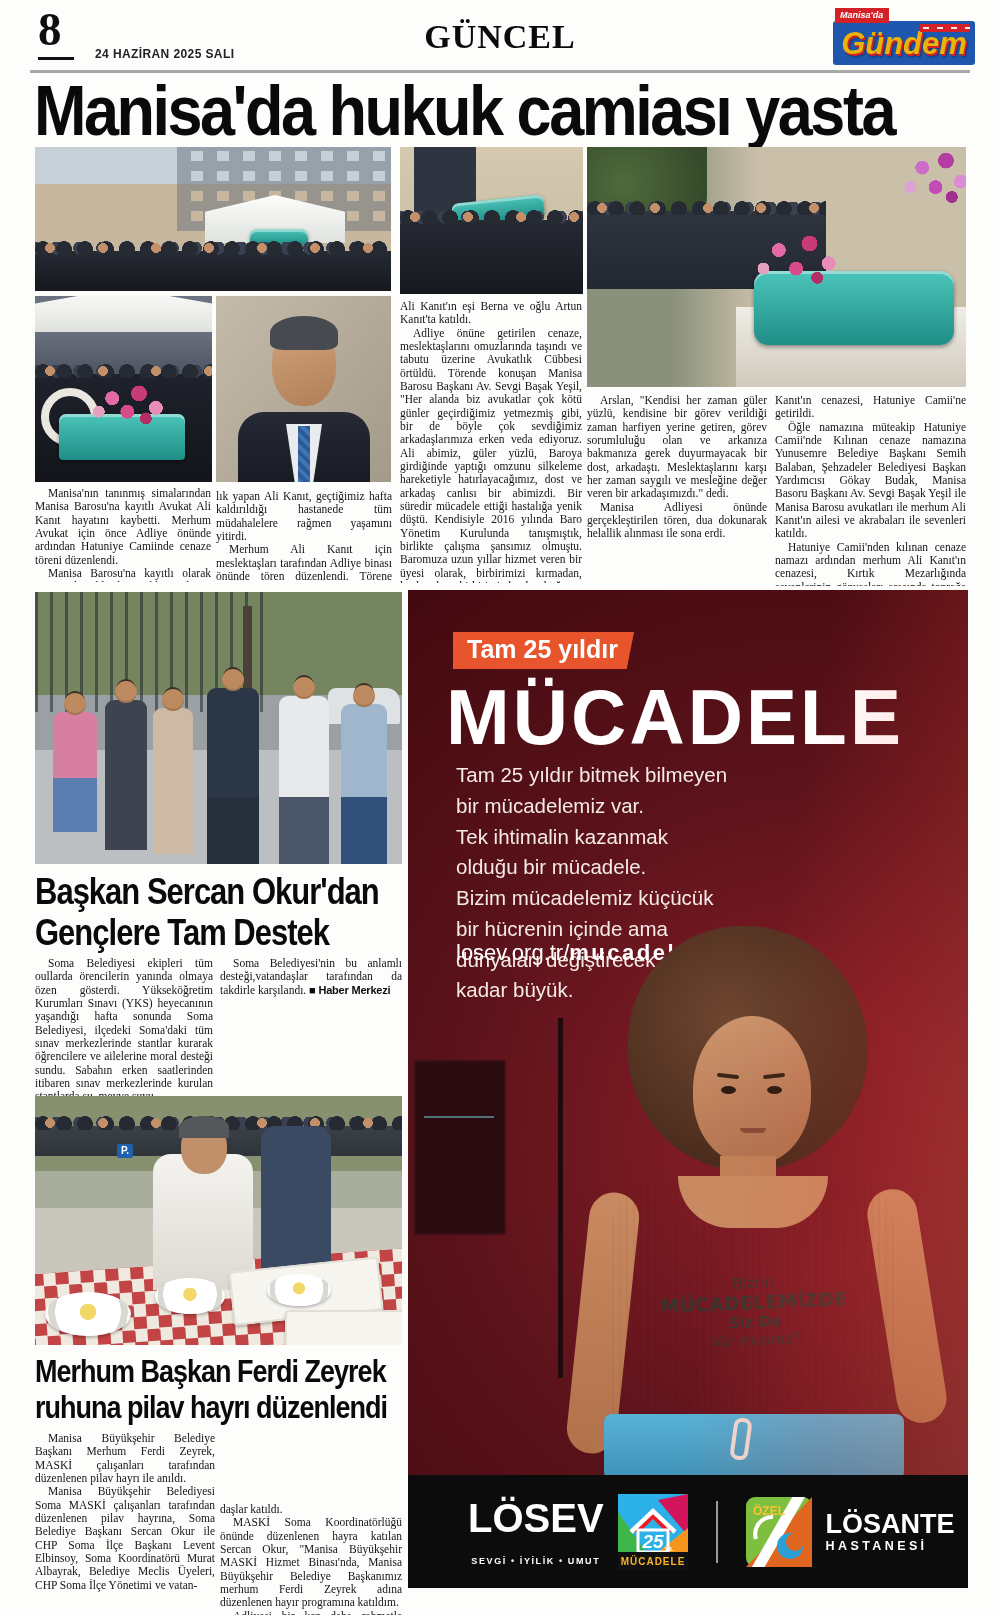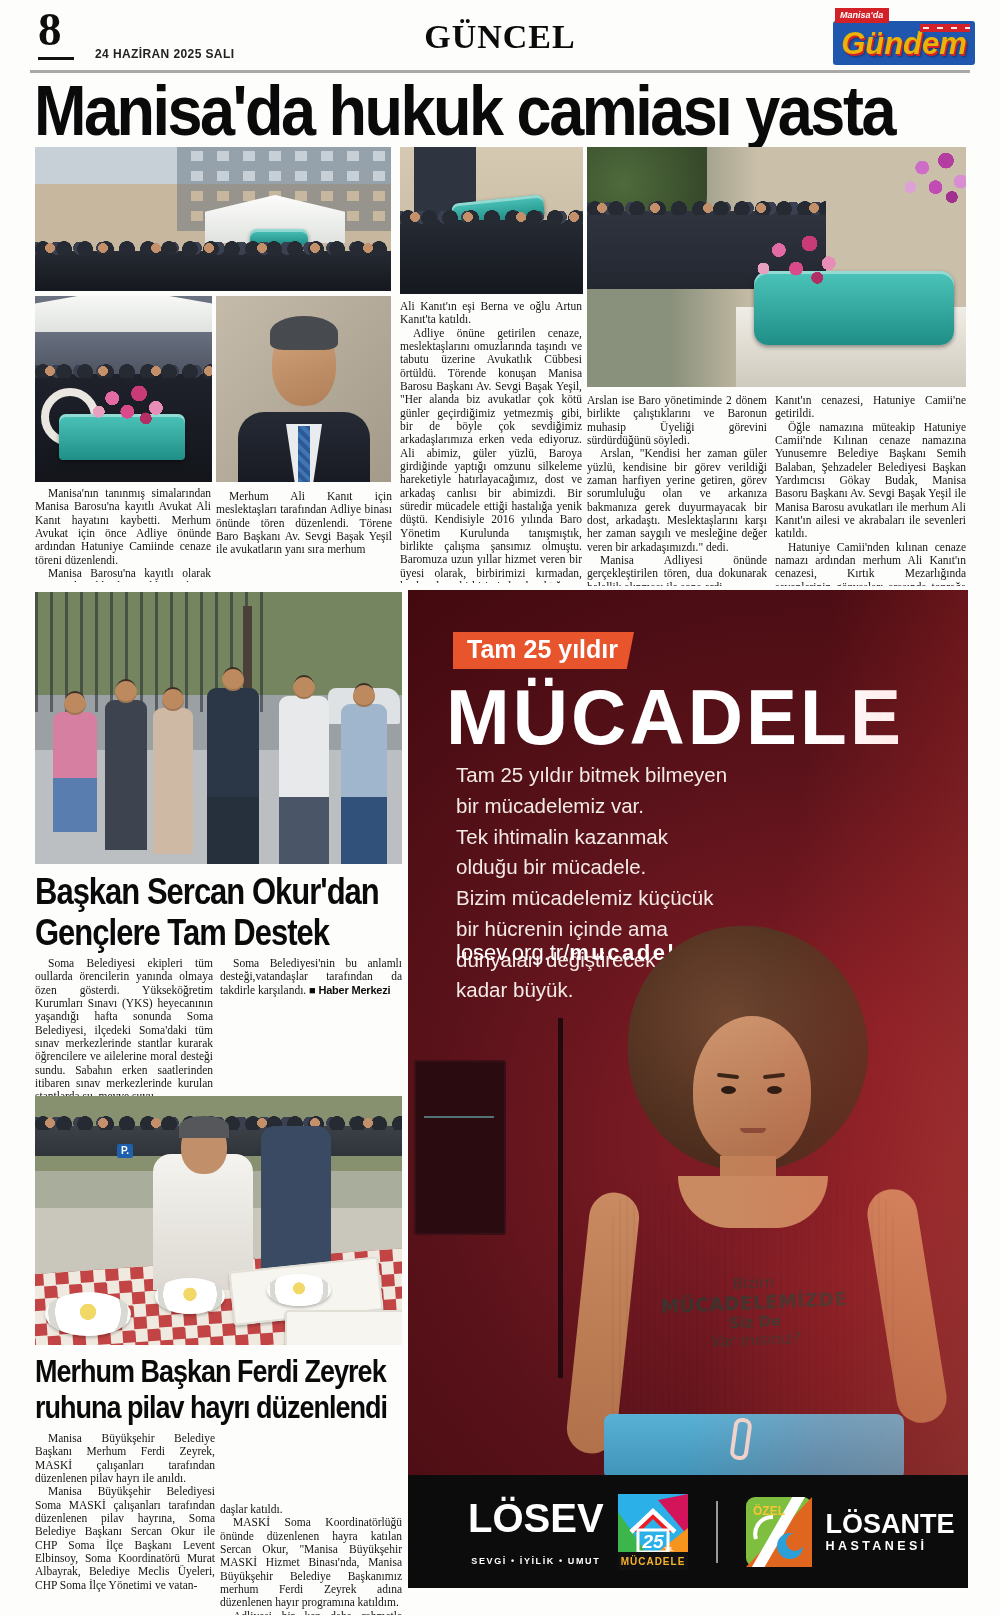--- a/index.html
+++ b/index.html
@@ -193,29 +193,29 @@
     <div style="position:absolute;left:82px;bottom:0;width:12px;height:56px;background:repeating-linear-gradient(45deg,#3f74b5 0 4px,#2c5a94 4px 8px);"></div>
     <div style="position:absolute;left:56px;top:28px;width:64px;height:82px;border-radius:46%;background:linear-gradient(160deg,#d2a37c,#b07f58);"></div>
     <div style="position:absolute;left:54px;top:20px;width:68px;height:34px;border-radius:50% 50% 20% 20%;background:#474a4e;"></div>
   </div>
 
   <div class="col" id="c1">
     <p class="ind">Manisa'nın tanınmış simalarından Manisa Barosu'na kayıtlı Avukat Ali Kanıt hayatını kaybetti. Merhum Avukat için önce Adliye önünde ardından Hatuniye Camiinde cenaze töreni düzenlendi.</p>
     <p class="ind">Manisa Barosu'na kayıtlı olarak Manisa'da yaklaşık 25 yıldır Avukat-</p>
   </div>
   <div class="col" id="c2">
+    <p>lık yapan Ali Kanıt, geçtiğimiz hafta kaldırıldığı hastanede tüm müdahalelere rağmen yaşamını yitirdi.</p>
     <p class="ind">Merhum Ali Kanıt için meslektaşları tarafından Adliye binası önünde tören düzenlendi. Törene Baro Başkanı Av. Sevgi Başak Yeşil ile avukatların yanı sıra merhum</p>
   </div>
   <div class="col" id="c3">
     <p>Ali Kanıt'ın eşi Berna ve oğlu Artun Kanıt'ta katıldı.</p>
     <p class="ind">Adliye önüne getirilen cenaze, meslektaşlarını omuzlarında taşındı ve tabutu üzerine Avukatlık Cübbesi örtüldü. Törende konuşan Manisa Barosu Başkanı Av. Sevgi Başak Yeşil, "Her alanda biz avukatlar çok kötü günler geçirdiğimiz yetmezmiş gibi, bir de böyle çok sevdiğimiz arkadaşlarımıza erken veda ediyoruz. Ali abimiz, güler yüzlü, Baroya girdiğinde yaptığı omzunu silkeleme hareketiyle hatırlayacağımız, dost ve arkadaş canlısı bir abimizdi. Bir süredir mücadele ettiği hastalığa yenik düştü. Kendisiyle 2016 yılında Baro Yönetim Kurulunda tanışmıştık, birlikte çalışma şansımız olmuştu. Baromuza uzun yıllar hizmet veren bir üyesi olarak, birbirimizi kırmadan, kırılmadan birbirimizde bıraktığımız çok güzel anılarla hatırlayacağız." diye konuştu.</p>
 
   </div>
   <div class="col" id="c4">
-    <p>Arslan ise Baro yönetiminde 2 dönem birlikte çalıştıklarını ve Baronun muhasip Üyeliği görevini sürdürdüğünü söyledi.</p>
     <p class="ind">Arslan, "Kendisi her zaman güler yüzlü, kendisine bir görev verildiği zaman harfiyen yerine getiren, görev sorumluluğu olan ve arkanıza bakmanıza gerek duyurmayacak bir dost, arkadaştı. Meslektaşlarını karşı her zaman saygılı ve mesleğine değer veren bir arkadaşımızdı." dedi.</p>
     <p class="ind">Manisa Adliyesi önünde gerçekleştirilen tören, dua dokunarak helallik alınması ile sona erdi.</p>
 
   </div>
   <div class="col" id="c5">
     <p>Kanıt'ın cenazesi, Hatuniye Camii'ne getirildi.</p>
     <p class="ind">Öğle namazına müteakip Hatuniye Camii'nde Kılınan cenaze namazına Yunusemre Belediye Başkanı Semih Balaban, Şehzadeler Belediyesi Başkan Yardımcısı Gökay Budak, Manisa Basoru Başkanı Av. Sevgi Başak Yeşil ile Manisa Barosu avukatları ile merhum Ali Kanıt'ın ailesi ve akrabaları ile sevenleri katıldı.</p>
     <p class="ind"><span>Hatuniye Camii'nden kılınan cenaze namazı ardından merhum Ali Kanıt'ın cenazesi, Kırtık Mezarlığında sevenlerinin gözyaşları arasında toprağa verildi.</span>
       </p>
   </div>

